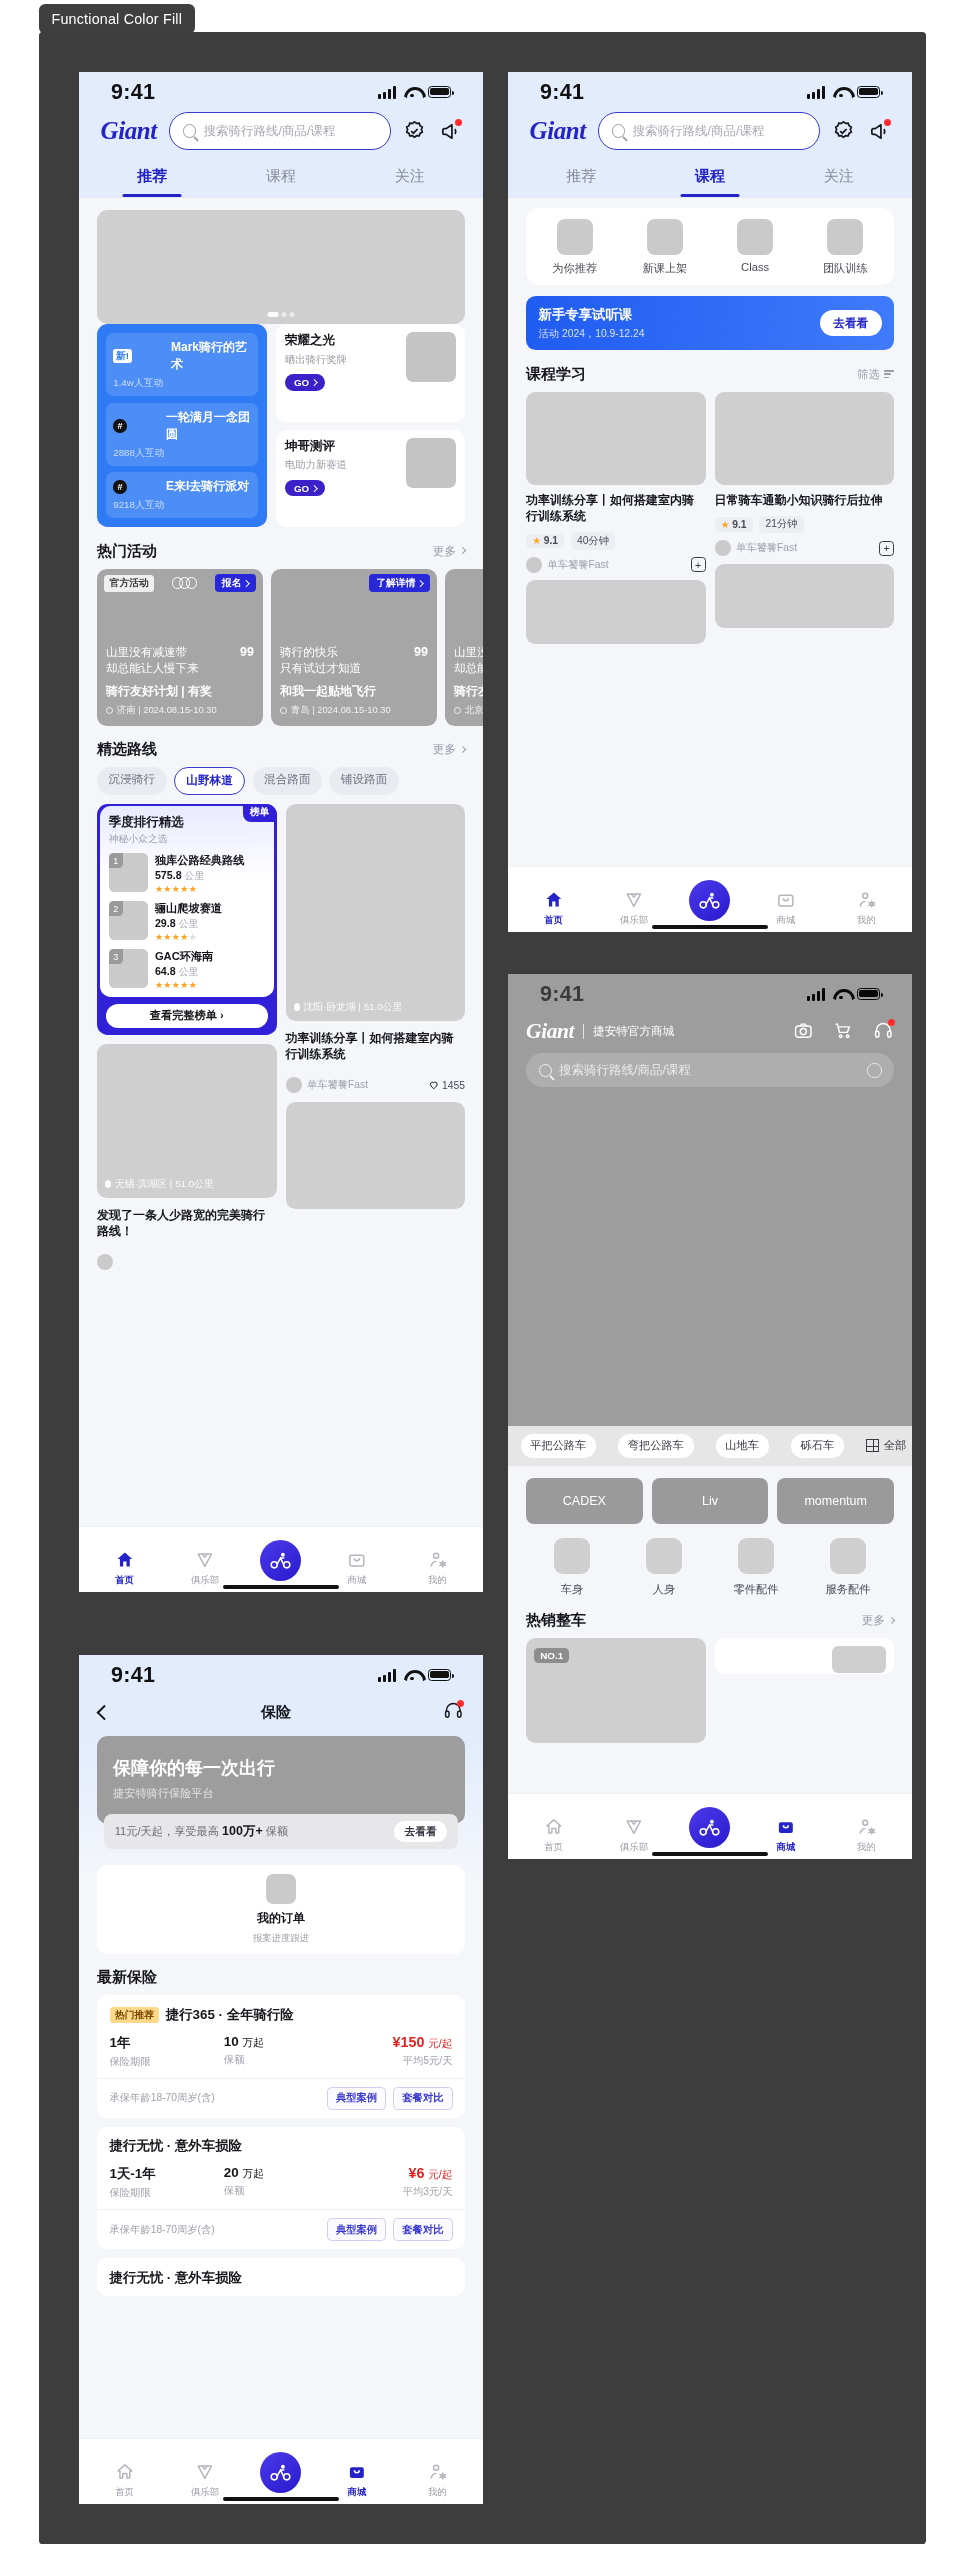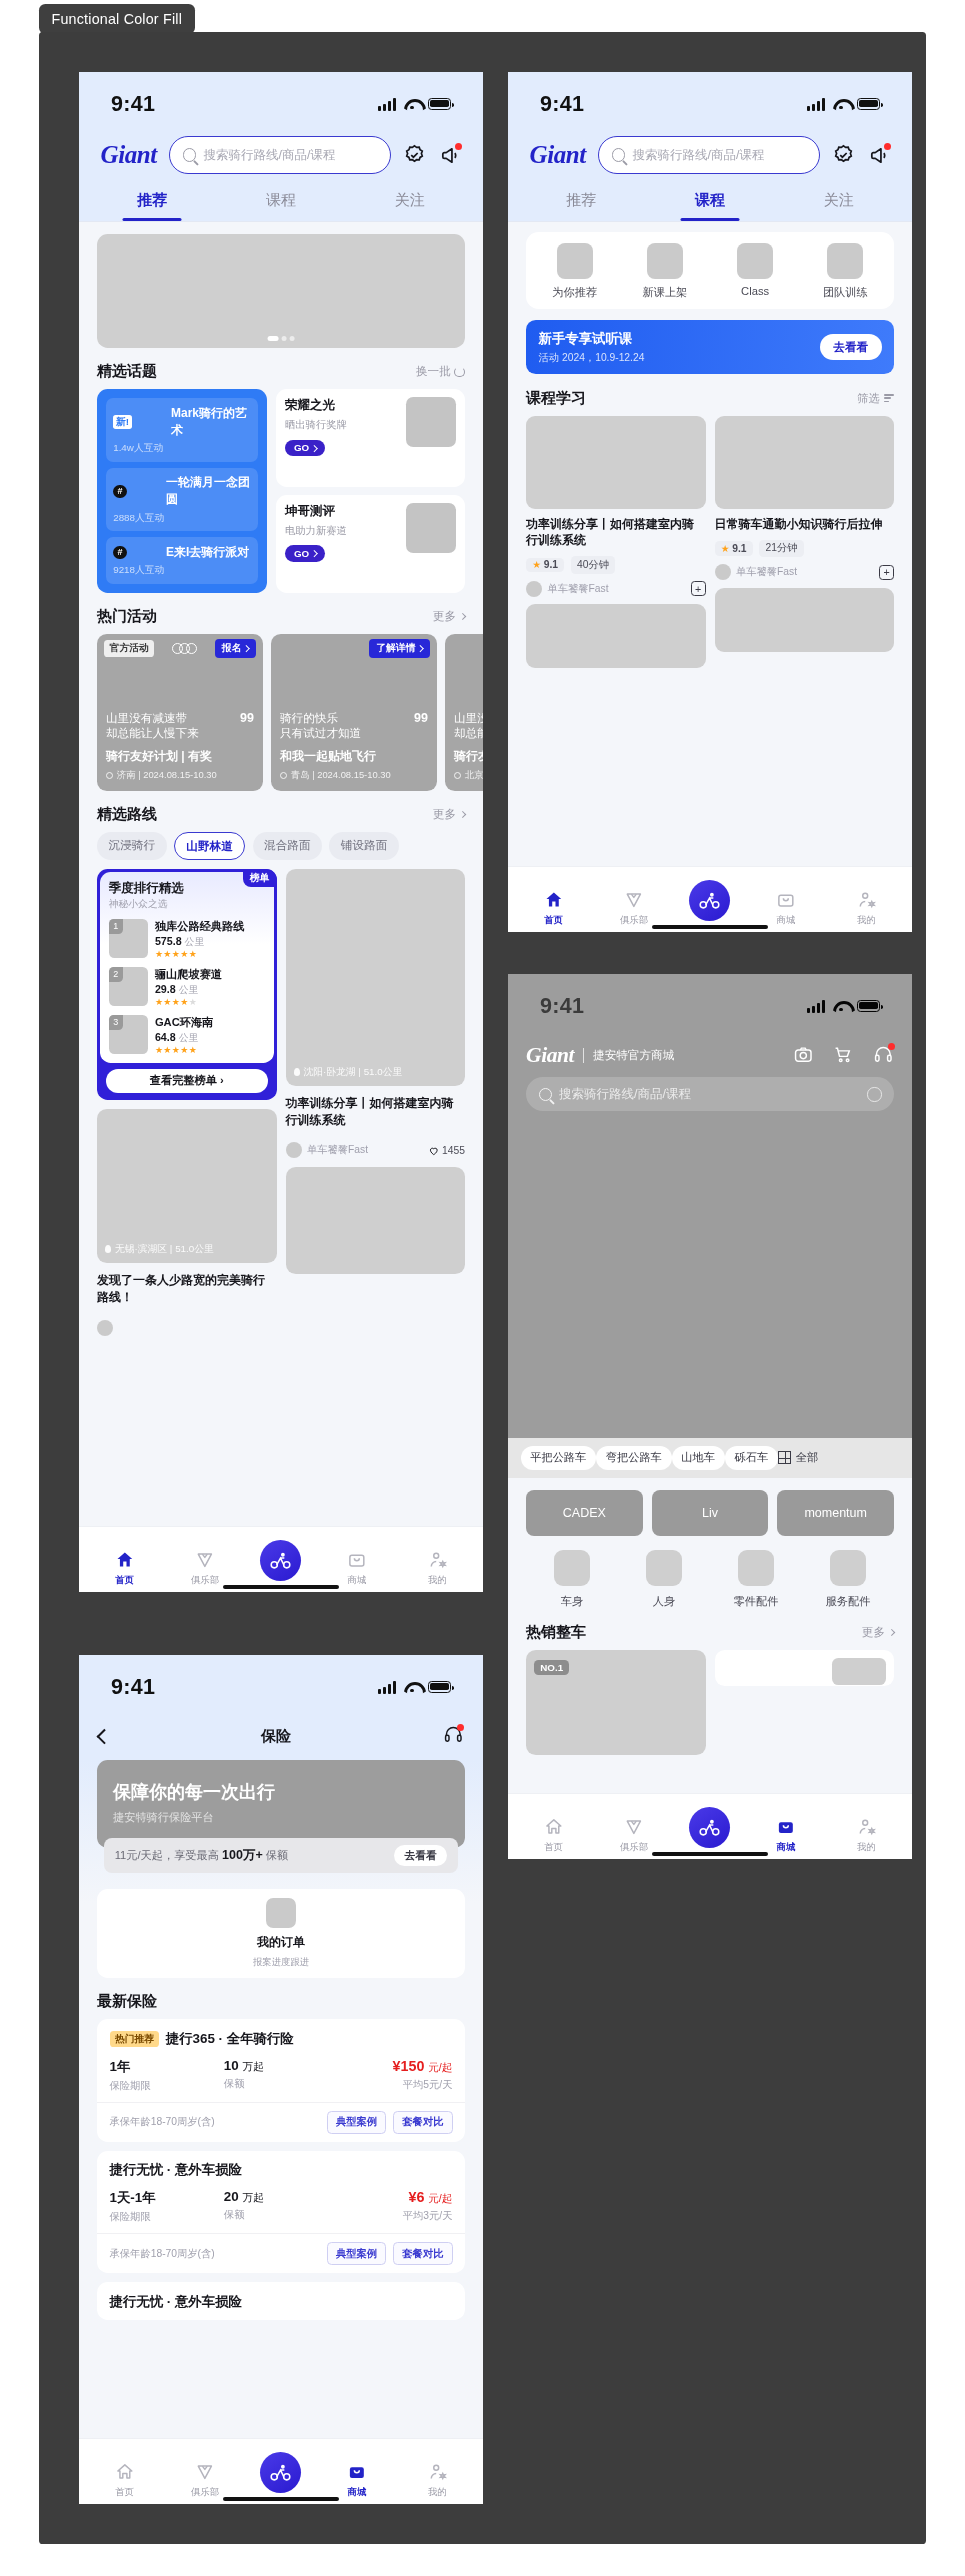--- a/index.html
+++ b/index.html
@@ -25,21 +25,21 @@
     position:absolute; background:#f4f6fa; overflow:hidden;
     display:flex; flex-direction:column;
   }
   .p1{ left:79px; top:72px;  width:404px; height:1520px; }
   .p2{ left:508px; top:72px; width:404px; height:860px; }
   .p3{ left:508px; top:974px; width:404px; height:885px;}
   .p4{ left:79px;  top:1655px; width:404px; height:849px;}
 
   
   .statusbar{
-    height:64px; display:flex; align-items:center; justify-content:space-between;
+    height:40px; display:flex; align-items:center; justify-content:space-between;
     padding:0 32px; flex:none;
   }
   .sb-time{ font-size:21.5px; font-weight:bold; color:#111; letter-spacing:0.3px;}
   .sb-right{ display:flex; align-items:center; gap:8px;}
   .sig{ display:flex; align-items:flex-end; gap:1.8px; height:13.4px;}
   .sig i{ width:3.1px; background:#111; border-radius:0.9px; display:block;}
   .sig i:nth-child(1){height:4.5px}.sig i:nth-child(2){height:7.2px}
   .sig i:nth-child(3){height:9.8px}.sig i:nth-child(4){height:12.5px}
   .wifi{ width:16px;height:12.5px; position:relative;}
   .wifi:before{
@@ -200,21 +200,21 @@
   .mall-head{display:flex;align-items:center;gap:9px;padding:5.4px 0 9px;}
   .mall-logo{font-family:"Liberation Serif",serif;font-style:italic;font-weight:bold;font-size:21.5px;color:#fff;letter-spacing:-0.4px;}
   .divider-v{width:0.9px;height:15px;background:rgba(255,255,255,.7);}
   .mall-sub{font-size:11.6px;color:#fff;flex:1;}
   .mall-search{background:rgba(255,255,255,.18);border-radius:17px;height:34px;display:flex;align-items:center;gap:7.2px;padding:0 12.5px;}
   .mall-search .mag{border-color:#f2f2f2;}
   .mall-search .mag:after{background:#f2f2f2;}
   .mall-search .ph{color:#ececec;flex:1;}
   .scanic{width:14.3px;height:14.3px;border:1.3px solid #ececec;border-radius:50%;opacity:.9;}
   .mall-body{flex:1;background:#9d9d9d;position:relative;}
-  .mall-chips{background:#e6e6e6;display:flex;align-items:center;gap:0;padding:8px 12.5px;}
+  .mall-chips{background:#e6e6e6;display:flex;align-items:center;gap:22px;padding:8px 12.5px;}
   .mchip{background:#fff;border-radius:12.5px;font-size:11.2px;color:#3a3a45;padding:4.5px 9.8px;white-space:nowrap;}
   .mall-all{display:flex;align-items:center;gap:4.5px;font-size:11.2px;color:#3a3a45;white-space:nowrap;}
   .grid4{width:13.4px;height:13.4px;border:1.3px solid #3a3a45;position:relative;}
   .grid4:before{content:'';position:absolute;left:50%;top:0;bottom:0;width:1.3px;background:#3a3a45;}
   .grid4:after{content:'';position:absolute;top:50%;left:0;right:0;height:1.3px;background:#3a3a45;}
   .brands{display:flex;gap:9px;padding:12.5px 18px 0;}
   .brand{flex:1;height:46px;background:#9a9a9a;border-radius:8px;display:flex;align-items:center;justify-content:center;color:#fff;font-size:12.5px;}
   .cats{display:flex;padding:14.3px 18px 0;}
   .cats > div{flex:1;display:flex;flex-direction:column;align-items:center;gap:7.2px;}
   .cats .ic{width:36px;height:36px;border-radius:9px;background:#cfcfcf;}
@@ -311,27 +311,20 @@
 
   <div class="scroll">
     <div class="banner">
       <span class="dots">
           <i class="on"></i>
           <i></i>
           <i></i>
         </span>
     </div>
 
-    <div class="sec-head">
-      <div class="sec-title">精选话题</div>
-      <div class="sec-more">
-        <span>换一批</span>
-        <span class="refresh"></span>
-      </div>
-    </div>
 
     <div class="topics">
       <div class="topic-blue">
         <div class="t-item">
           <div class="t-row">
               <span class="tag-new">新!</span>
           <span class="t-name">Mark骑行的艺术</span>
             </div>
           <div class="t-sub">1.4w人互动</div>
         </div>

